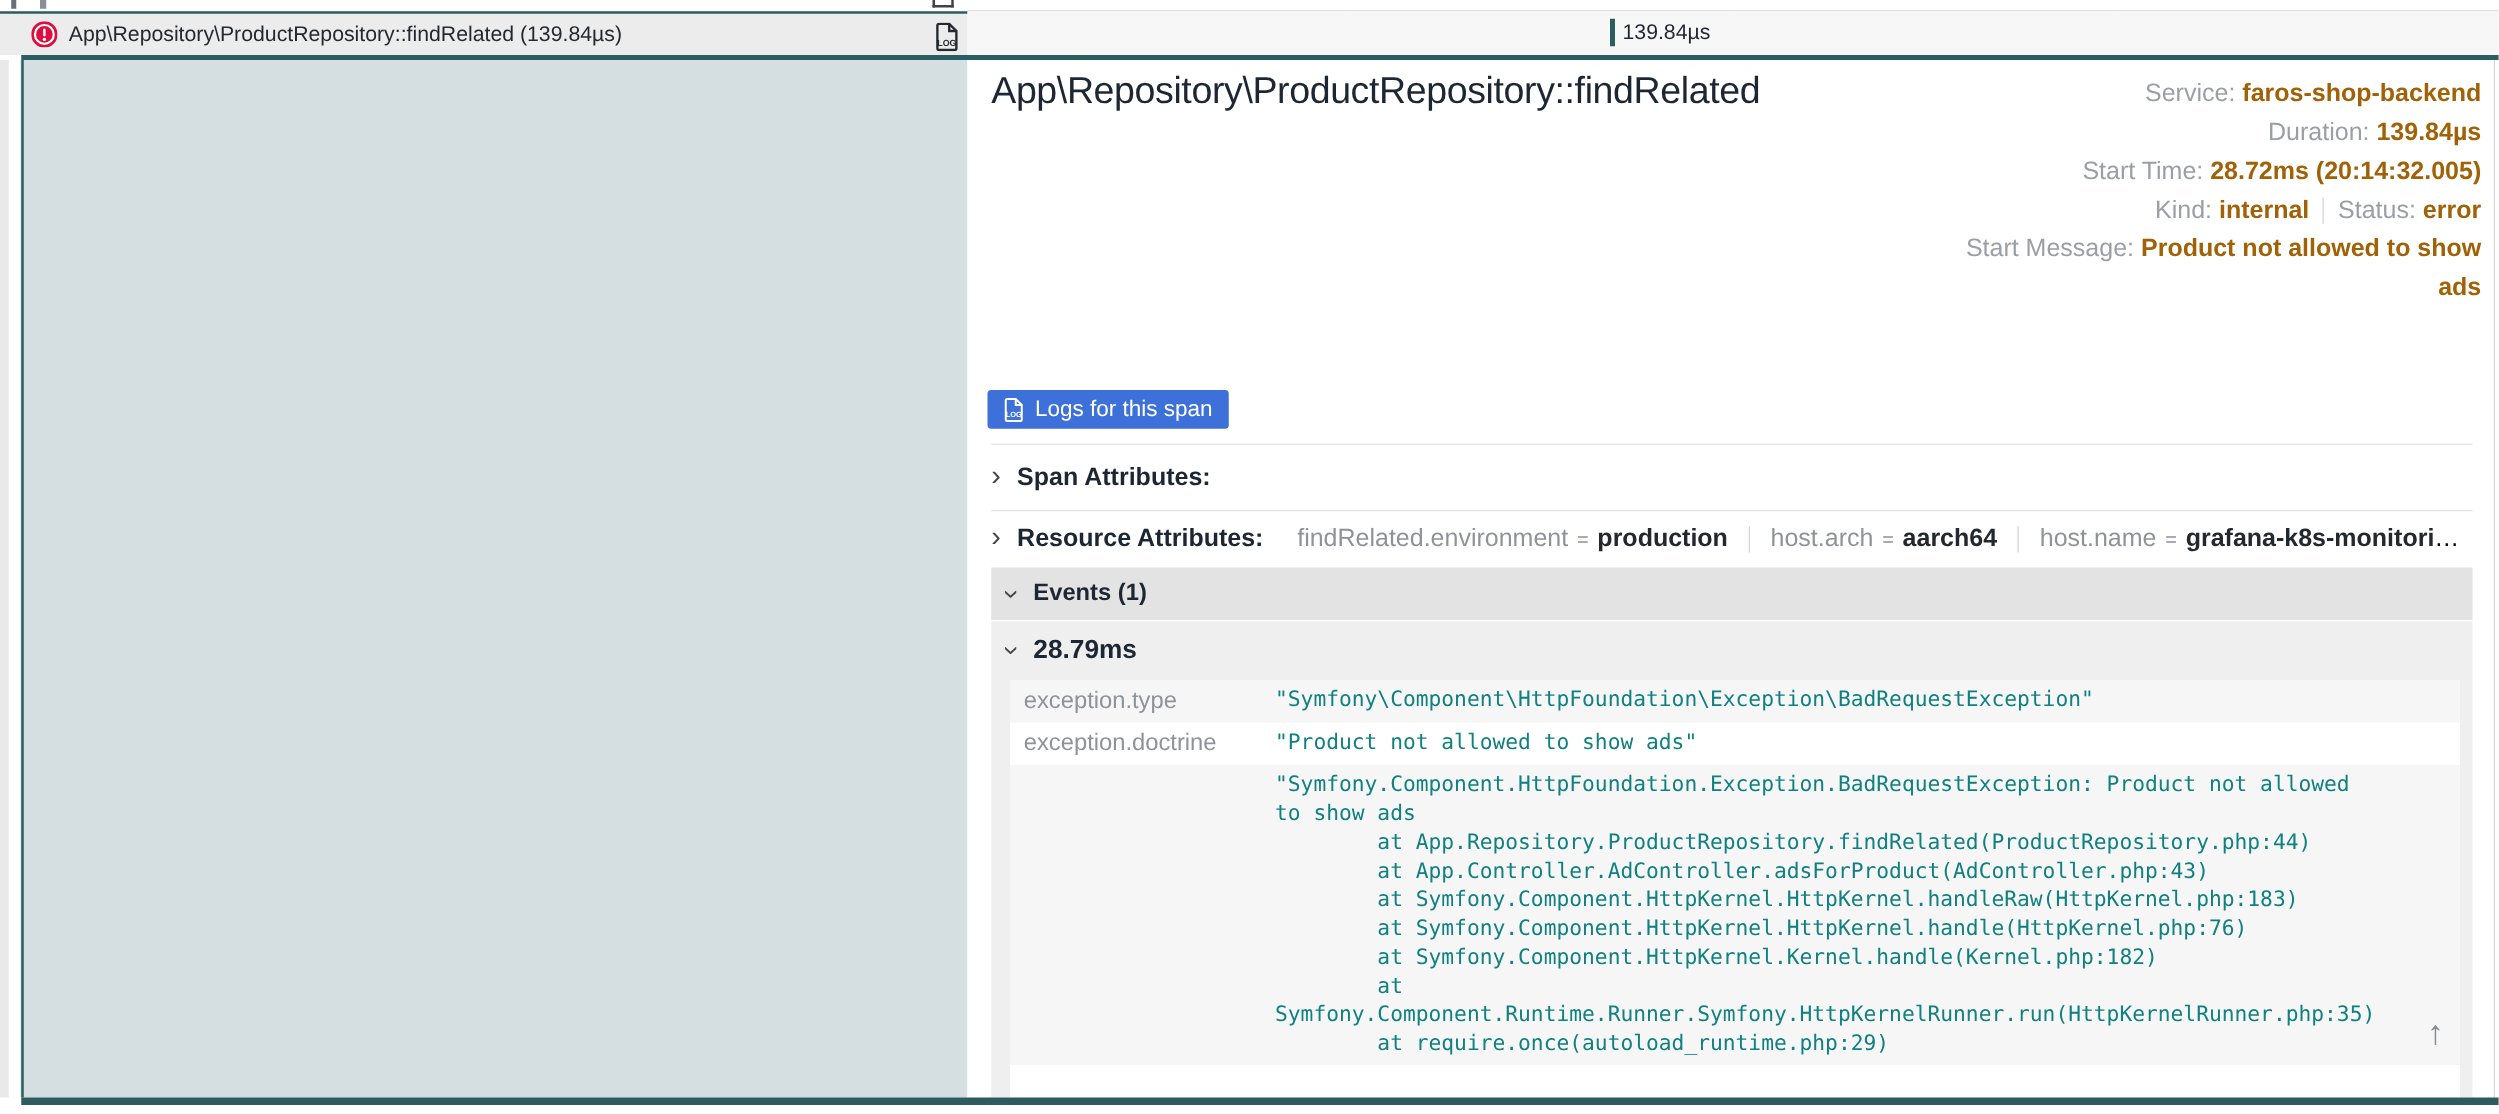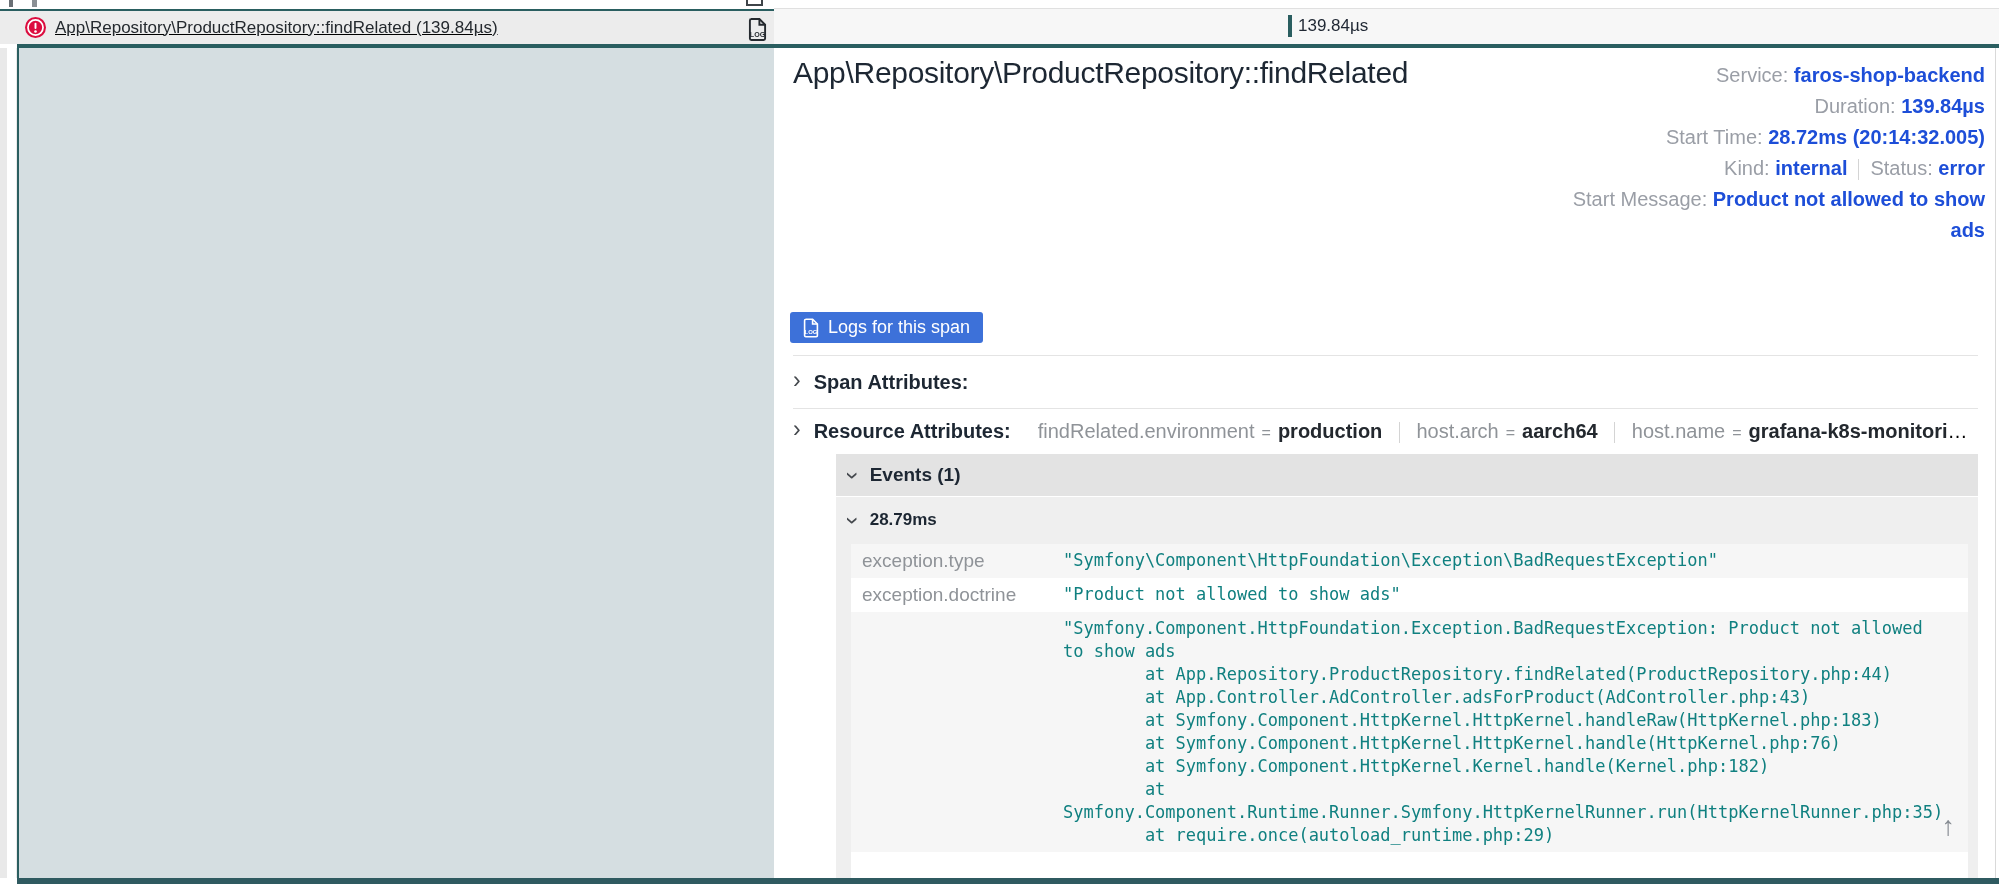--- a/index.html
+++ b/index.html
@@ -19,42 +19,42 @@
   
   .toprow{position:absolute;left:0;top:0;width:100%;height:9px;background:#fff;}
   .toprow .m1{position:absolute;left:9px;top:0;width:4px;height:7px;background:#6a6f75;}
   .toprow .m2{position:absolute;left:32px;top:0;width:5px;height:7px;background:#8a8f94;}
   .toprow .plog{position:absolute;left:746px;top:-3px;width:17px;height:9px;border:2px solid #3f4449;border-top:none;}
   .toprow .tl-border{position:absolute;left:774px;right:0;top:8px;height:1px;background:#e0e0e0;}
 
   
   .span-row{position:absolute;left:0;top:9px;height:35px;width:100%;}
   .row-name{position:absolute;left:0;top:0;width:774px;height:35px;background:#ececec;
-    border-top:2px solid var(--accent);display:flex;align-items:center;padding-left:25px;cursor:pointer;text-decoration:underline;}
+    border-top:2px solid var(--accent);display:flex;align-items:center;padding-left:25px;cursor:pointer;}
   .err-icon{width:21px;height:21px;flex:none;margin-right:9px;}
   .row-label{font-size:17px;color:#24292e;white-space:nowrap;}
   .row-logicon{position:absolute;right:7px;top:7px;color:#24292e;}
   .row-timeline{position:absolute;left:774px;top:0;right:0;height:35px;background:#f7f7f7;}
   .tick{position:absolute;left:514px;top:6px;width:4px;height:22px;background:var(--accent);}
   .tick-label{position:absolute;left:524px;top:0;line-height:34px;font-size:17px;color:#1f2733;font-weight:500;white-space:nowrap;}
 
   .teal-bar{position:absolute;left:17px;right:0;top:44px;height:4px;background:var(--accent);}
   .bottom-bar{position:absolute;left:17px;right:0;top:878px;height:6px;background:#2f5a60;}
 
   
   .gutter{position:absolute;left:0;top:48px;width:17px;height:830px;background:#e9e9e9;}
   .gutter-inner{position:absolute;left:7px;top:0;width:9px;height:100%;background:#fff;}
   .left-panel{position:absolute;left:17px;top:48px;width:757px;height:830px;background:var(--panel);
     border-left:2px solid var(--accent);}
 
   
   .detail{position:absolute;left:774px;top:48px;right:0;height:830px;background:#fff;overflow:hidden;}
   .title{position:absolute;left:19px;top:8px;font-size:30px;font-weight:500;color:#1d2733;letter-spacing:-0.3px;}
   .meta{position:absolute;right:14px;top:12px;width:424px;text-align:right;font-size:20px;line-height:31px;color:#9a9ea6;}
-  .meta .val{color:#1d4ed8;font-weight:700;text-align:center;}
+  .meta .val{color:#a16207;font-weight:700;text-align:center;}
   .meta .nowrap{white-space:nowrap;}
   .vdiv{display:inline-block;width:1px;height:21px;background:#d4d4d4;vertical-align:middle;margin:0 11px;}
 
   .btn{position:absolute;left:16px;top:264px;height:31px;background:var(--btn);color:#fff;border:none;
     border-radius:3px;display:flex;align-items:center;gap:9px;padding:0 13px;font-size:18px;
     font-family:"Liberation Sans",sans-serif;cursor:pointer;}
 
   .hr{position:absolute;left:19px;right:21px;height:1px;background:#e4e4e4;}
   .hr1{top:307px;}.hr2{top:360px;}
   .acc-row{position:absolute;left:19px;right:21px;display:flex;align-items:center;cursor:pointer;}
@@ -62,26 +62,26 @@
   .acc2{top:361px;height:45px;}
   .chev{font-size:23px;color:#45494e;line-height:1;flex:none;transform:translateY(-2px);}
   .chev.down{display:inline-block;transform:rotate(90deg) translateY(0);}
   .acc-label{font-size:20px;font-weight:700;color:#1d2733;margin-left:13px;white-space:nowrap;}
   .summary{margin-left:27px;white-space:nowrap;font-size:20px;overflow:hidden;text-overflow:ellipsis;}
   .summary .k{color:#8f9398;}
   .summary .eq{color:#8f9398;font-size:16px;margin:0 7px;}
   .summary .v{color:#23282e;font-weight:700;}
 
   
-  .events{position:absolute;left:19px;right:21px;top:406px;bottom:0;margin-left:43px;}
+  .events{position:absolute;left:19px;right:21px;top:406px;bottom:0;}
   .events-header{height:42px;background:#e3e3e3;display:flex;align-items:center;padding-left:13px;cursor:pointer;}
   .events-header .acc-label{font-size:19px;}
   .events-body{position:absolute;top:43px;left:0;right:0;bottom:0;background:#efefef;}
   .event-time{height:46px;display:flex;align-items:center;padding-left:13px;cursor:pointer;}
-  .event-time .acc-label{font-size:17px;}
+  .event-time .acc-label{font-size:21px;}
   .event-table{position:absolute;left:15px;right:10px;top:47px;bottom:0;background:#fff;}
   .etr{display:flex;min-height:33px;}
   .etr.alt{background:#f6f6f6;}
   .etr .k{width:212px;flex:none;padding:6px 0 6px 11px;color:#8f9398;font-size:19px;}
   .etr .v{padding:5px 0;font-family:"DejaVu Sans Mono",monospace;font-size:17px;color:var(--teal);line-height:23px;}
   .etr .v pre{margin:0;font:inherit;white-space:pre;}
 
   .uparrow{position:absolute;right:44px;bottom:38px;font-size:27px;color:#868b92;cursor:pointer;line-height:1;}
   .sbline{position:absolute;right:3px;top:0;bottom:0;width:1px;background:#d9d9d9;}
 

